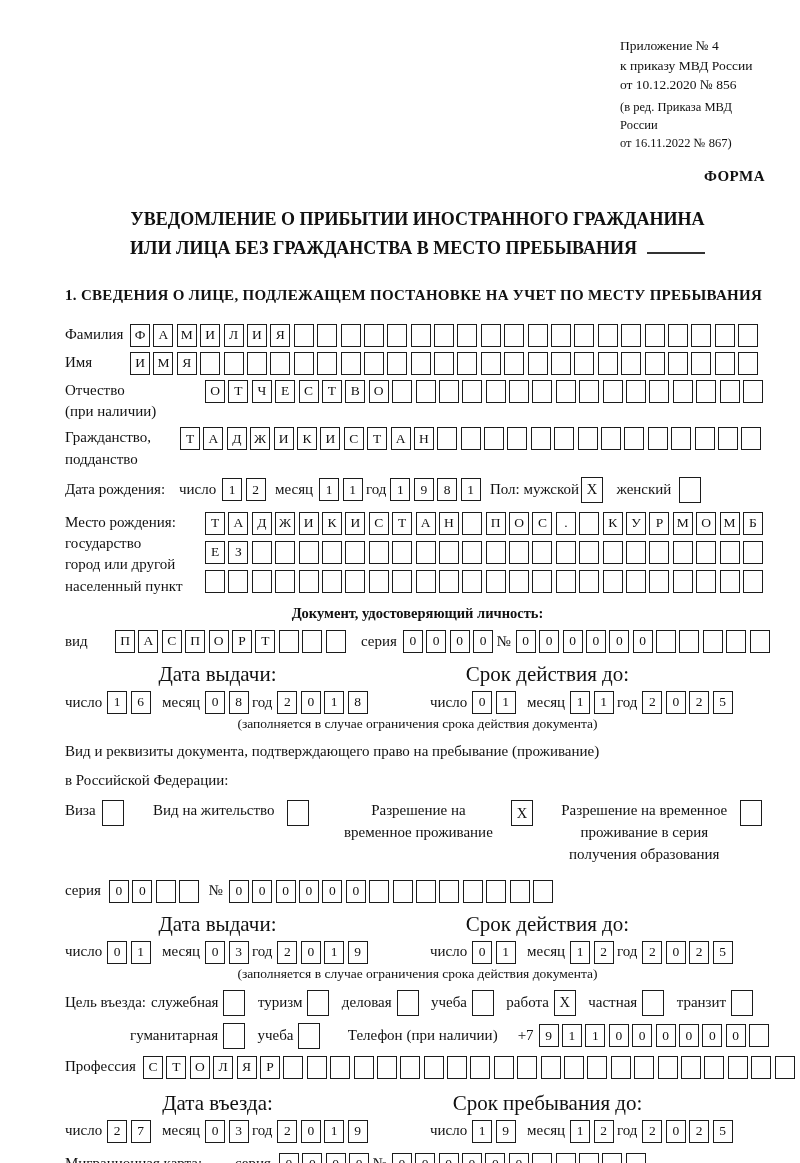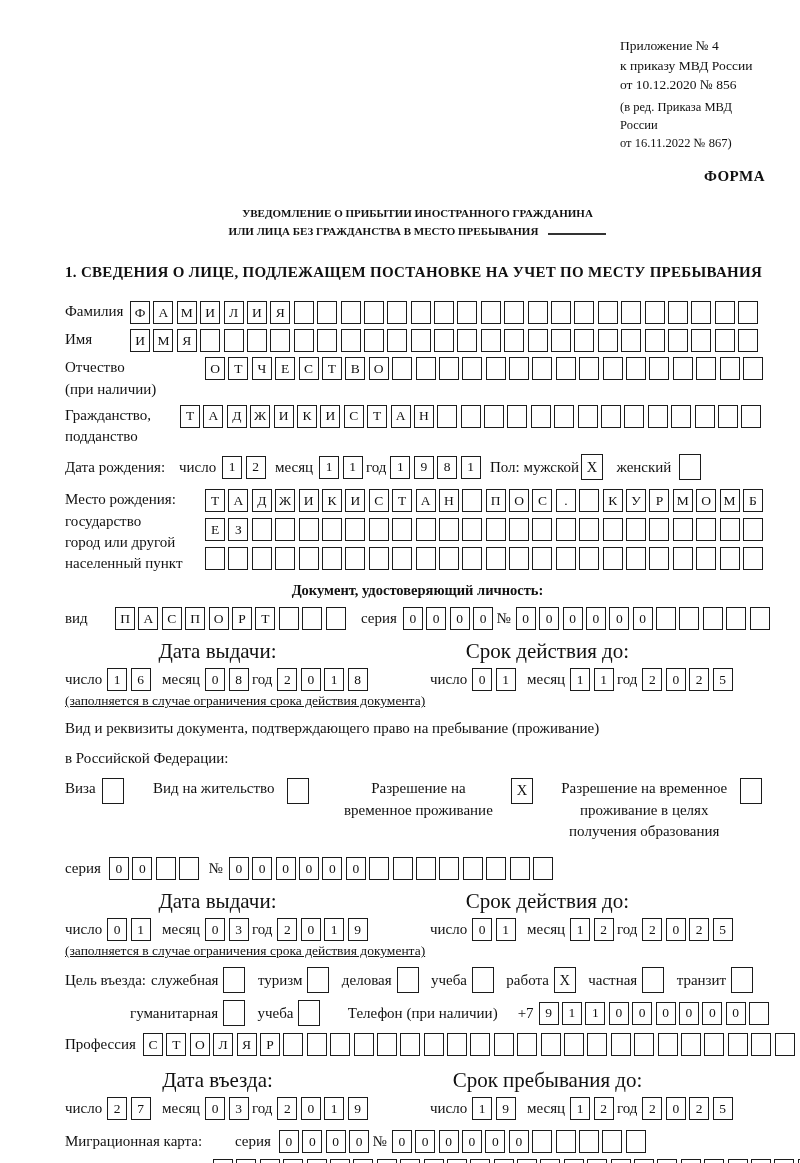--- a/index.html
+++ b/index.html
@@ -4,21 +4,21 @@
 <style>
   html,body{margin:0;padding:0;background:#fff;}
   body{width:800px;font-family:"Liberation Serif","DejaVu Serif",serif;color:#111;}
   .page{width:800px;min-height:1163px;box-sizing:border-box;padding:36px 30px 30px 65px;}
 
   
   .top-appendix{margin-left:555px;font-size:13.5px;line-height:1.45;}
   .top-revision{margin-left:555px;font-size:12.5px;line-height:1.45;margin-top:3px;}
   .form-marker{text-align:right;font-weight:bold;font-size:15px;margin:16px 5px 20px 0;letter-spacing:.5px;}
 
-  .title{text-align:center;font-weight:bold;font-size:11px;line-height:1.6;}
+  .title{text-align:center;font-weight:bold;font-size:18px;line-height:1.6;}
   .uline{display:inline-block;width:58px;border-bottom:2px solid #333;margin-left:10px;vertical-align:baseline;}
   .section-heading{font-weight:bold;font-size:15px;margin:24px 0 20px 0;letter-spacing:.3px;}
 
   .row{display:flex;align-items:flex-start;margin-bottom:5px;}
   .row.center-v{align-items:center;}
   .lbl{font-size:15px;line-height:1.42;flex:0 0 auto;}
   .lbl-col{flex:0 0 auto;font-size:15px;line-height:1.42;}
   .boxes{display:flex;flex:0 0 auto;}
   .cell{box-sizing:border-box;width:20px;height:23px;border:1.6px solid #1c1c1c;margin-right:3.4px;
         display:inline-flex;align-items:center;justify-content:center;
@@ -35,21 +35,21 @@
   .doc-heading{text-align:center;font-weight:bold;font-size:14.5px;margin:6px 0 8px 0;}
 
   .date-pair{display:flex;}
   .date-left{flex:0 0 365px;}
   .date-right{flex:1;}
   .date-label{font-size:21px;margin:4px 0 4px 0;}
   .date-left .date-label{text-align:center;padding-right:60px;}
   .date-right .date-label{text-align:center;padding-right:105px;}
   .dgroup{display:flex;align-items:center;}
   .dgroup .lbl{margin-right:5px;}
-  .note-right{font-size:13.5px;text-align:left;margin:2px 0 8px 0;text-decoration:underline;}
+  .note-right{font-size:13.5px;text-align:center;margin:2px 0 8px 0;}
 
   .res-line{font-size:15px;line-height:1.55;}
   .opts{display:flex;align-items:flex-start;margin:8px 0 14px 0;}
   .opt{display:flex;align-items:flex-start;}
   .opt .lbl{line-height:1.45;}
   .opt .boxes{margin-top:0;}
   .opt-label-c{text-align:center;}
 
   .purpose .lbl{margin-right:5px;}
   .purpose .boxes{margin-right:9px;}
@@ -431,21 +431,21 @@
           <span class="cell"></span>
         </span>
     </div>
     <div class="opt" style="margin-left:24px;">
       <span class="lbl opt-label-c" style="width:165px;">Разрешение на временное проживание</span>
       <span class="boxes cb gap10">
           <span class="cell">X</span>
         </span>
     </div>
     <div class="opt" style="margin-left:22px;">
-      <span class="lbl opt-label-c" style="width:172px;">Разрешение на временное проживание в целях получения образования</span>
+      <span class="lbl opt-label-c" style="width:172px;">Разрешение на временное проживание в серия получения образования</span>
       <span class="boxes cb gap10">
           <span class="cell"></span>
         </span>
     </div>
   </div>
 
   <div class="row center-v">
     <span class="lbl" style="margin-right:8px;">серия</span>
     <span class="boxes">
         <span class="cell">0</span>

